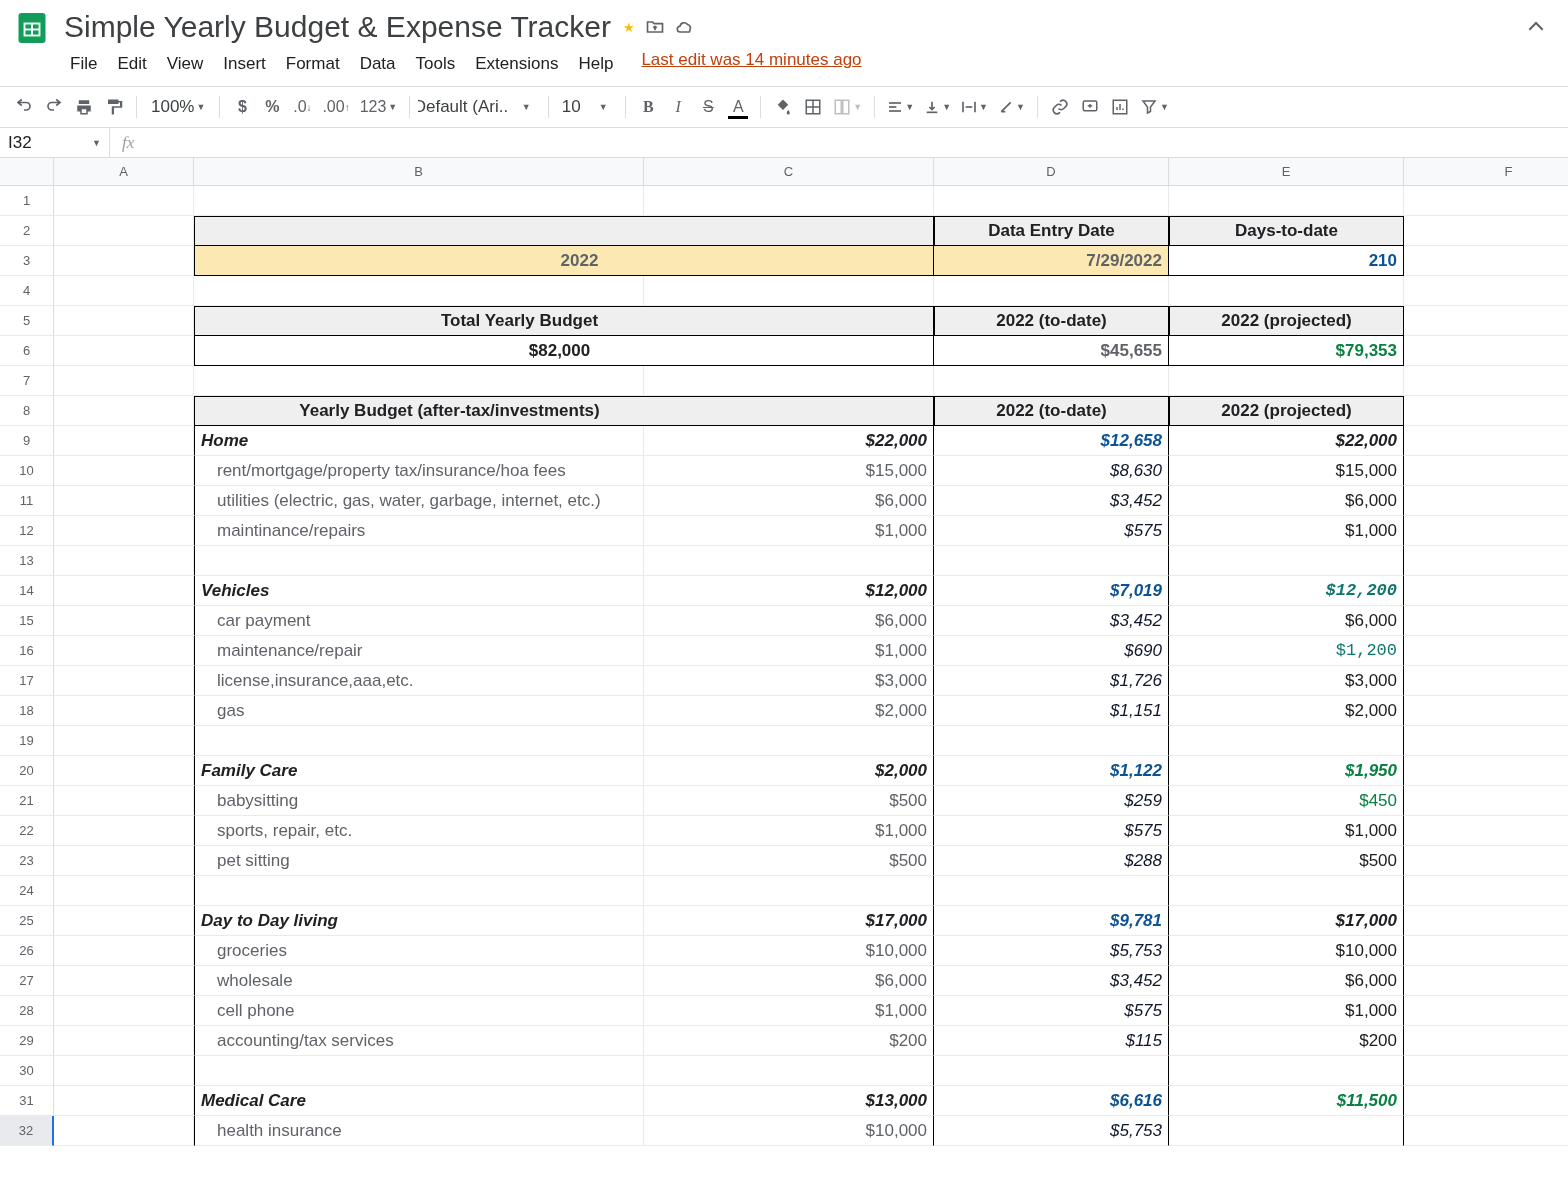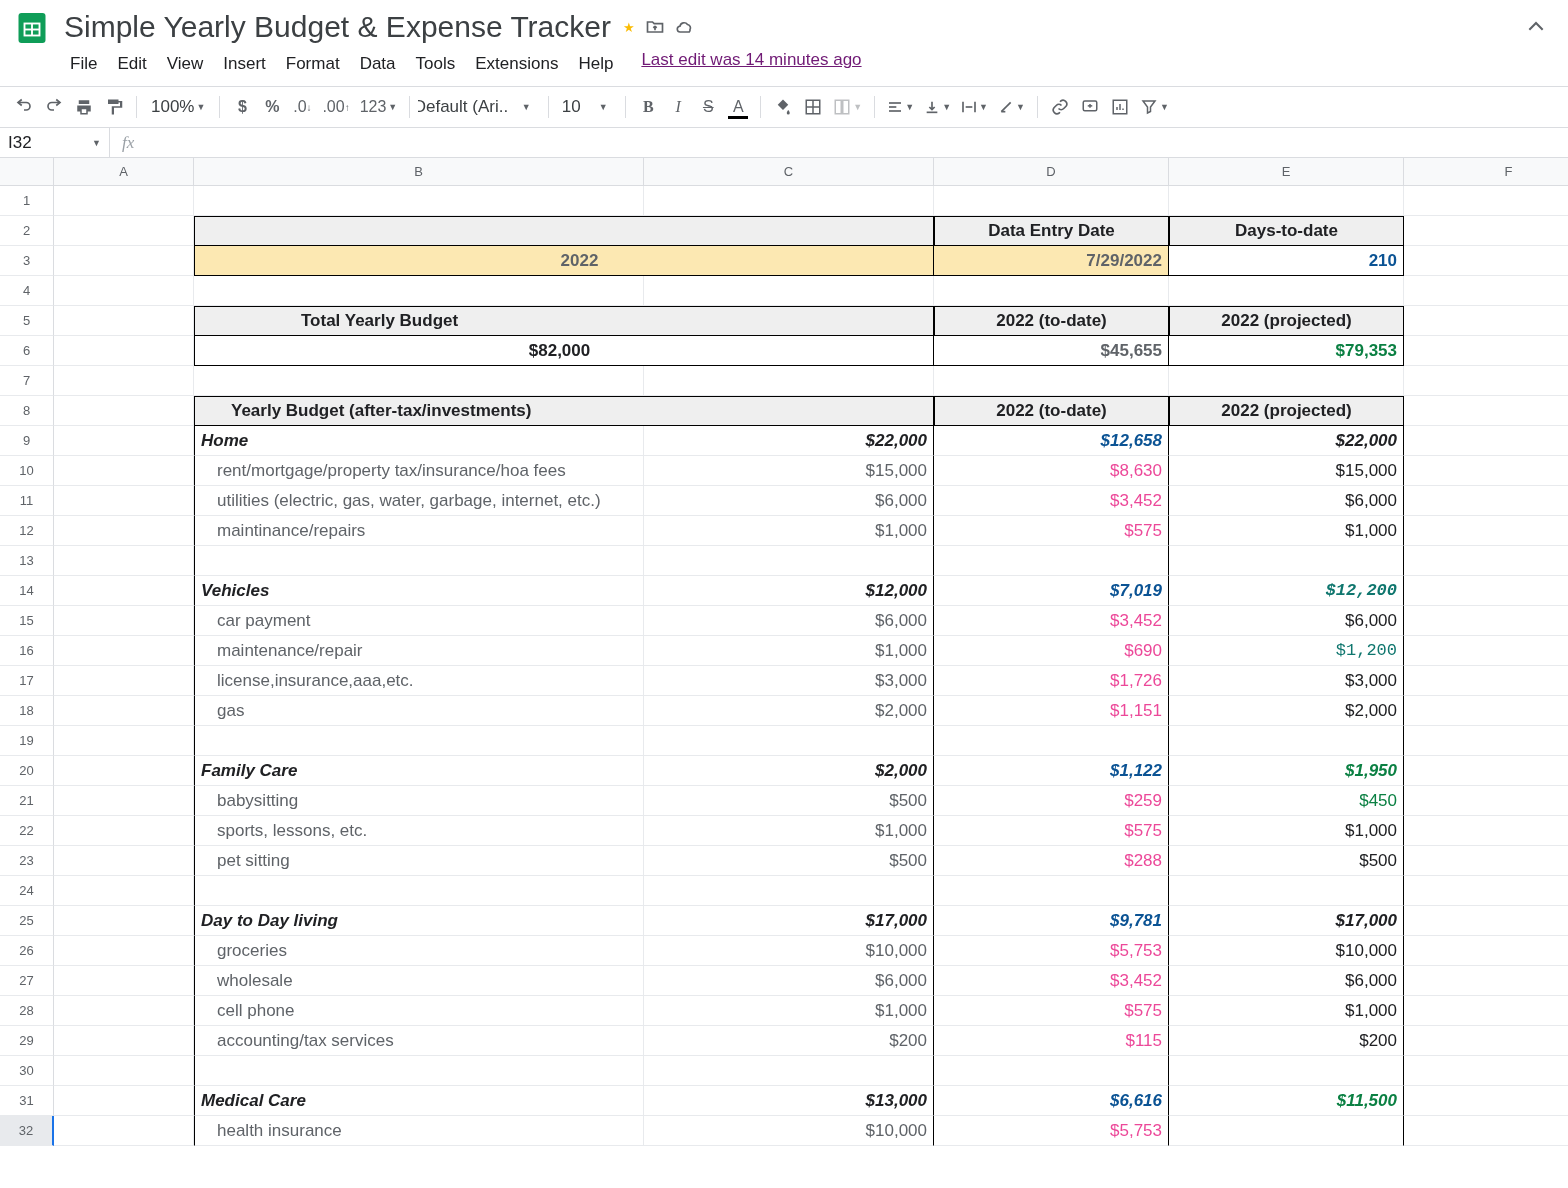--- a/index.html
+++ b/index.html
@@ -18,21 +18,21 @@
     display:flex; align-items:center; justify-content:center; flex-shrink:0;
   }
   .logo svg { width: 36px; height: 36px; }
   .title-area { flex: 1; }
   .title-row { display:flex; align-items:center; gap: 10px; }
   .doc-title { font-size: 30px; color:#3c4043; padding: 2px; }
   .title-icon { color:#5f6368; display:inline-flex; align-items:center; }
   .star { color:#fbbc04; }
   .menu-row { display:flex; gap: 4px; padding-top: 4px; align-items:flex-start; }
   .menu-item { font-size: 17px; color:#202124; padding: 4px 8px; cursor:pointer; border-radius:4px; }
-  .last-edit { font-size: 17px; color:#701a75; text-decoration:underline; margin-left: 16px; cursor:pointer;}
+  .last-edit { font-size: 17px; color:#c2410c; text-decoration:underline; margin-left: 16px; cursor:pointer;}
   .collapse-btn { padding:10px; color:#5f6368; cursor:pointer; }
   .hr { height:1px; background:#dadce0; margin-top:8px; }
   
   .toolbar { display:flex; align-items:center; gap:2px; padding:6px 10px; border-bottom:1px solid #dadce0; }
   .tbtn { min-width:28px; height:28px; display:inline-flex; align-items:center; justify-content:center; color:#5f6368; border-radius:4px; cursor:pointer; padding:0 4px; font-size:16px; }
   .tsep { width:1px; height:22px; background:#dadce0; margin:0 6px; }
   .zoom-box { font-size:17px; color:#3c4043; padding:0 6px; display:flex; align-items:center; }
   .font-box { font-size:17px; color:#3c4043; width:90px; overflow:hidden; white-space:nowrap; text-overflow:ellipsis; }
   .size-box { font-size:17px; color:#3c4043; width:28px; text-align:center; }
   .color-bar { position:relative; }
@@ -57,33 +57,33 @@
   .cell { border-right:1px solid #e8eaed; border-bottom:1px solid #e8eaed; padding:0 6px; display:flex; align-items:center; font-size:17px; overflow:hidden; white-space:nowrap; }
   
   .cA { width:140px; }
   .cB { width:450px; }
   .cC { width:290px; }
   .cD { width:235px; }
   .cE { width:235px; }
   .cF { width:210px; }
   
   .hdr-gray { background:#efefef; font-weight:bold; justify-content:center; border:1px solid #000 !important; }
-  .hdr-gray-l { background:#efefef; font-weight:bold; justify-content:flex-start; border-top:1px solid #000 !important; border-left:1px solid #000 !important; border-bottom:1px solid #000 !important;}
+  .hdr-gray-l { background:#efefef; font-weight:bold; justify-content:center; border-top:1px solid #000 !important; border-left:1px solid #000 !important; border-bottom:1px solid #000 !important;}
   .hdr-gray-r { background:#efefef; font-weight:bold; justify-content:center; border-top:1px solid #000 !important; border-right:1px solid #000 !important; border-bottom:1px solid #000 !important;}
   .box-b { border-bottom:1px solid #000 !important; }
   .box-l { border-left:1px solid #000 !important; }
   .box-r { border-right:1px solid #000 !important; }
   .peach { background:#fce8b2; color:#5f6368; font-weight:bold; justify-content:center;padding-left:36px;}
   .peach-r { background:#fce8b2; color:#5f6368; font-weight:bold; justify-content:flex-end;}
   .center { justify-content:center; }
   .right { justify-content:flex-end; }
   .bold { font-weight:bold; }
   .italic { font-style:italic; }
   .gray-t { color:#5f6368; }
-  .blue-t { color:#ec4899; }
+  .blue-t { color:#0f172a;font-style:italic; }
   .dblue-t { color:#0b5394; }
   .green-t { color:#0b8043; }
   .red-t { color:#0f766e;font-family:Liberation Mono, monospace; }
   .indent { padding-left: 22px; }
 </style>
 </head>
 <body>
 
 <div class="app-header">
   <div class="logo">
@@ -486,21 +486,21 @@
         <div class="row">
           <div class="cell cA"></div>
           <div class="cell cB gray-t indent box-l">babysitting</div>
           <div class="cell cC right gray-t box-r">$500</div>
           <div class="cell cD right blue-t box-r">$259</div>
           <div class="cell cE right box-r green-t">$450</div>
           <div class="cell cF"></div>
         </div>
         <div class="row">
           <div class="cell cA"></div>
-          <div class="cell cB gray-t indent box-l">sports, lessons, etc.</div>
+          <div class="cell cB gray-t indent box-l">sports, repair, etc.</div>
           <div class="cell cC right gray-t box-r">$1,000</div>
           <div class="cell cD right blue-t box-r">$575</div>
           <div class="cell cE right box-r ">$1,000</div>
           <div class="cell cF"></div>
         </div>
         <div class="row">
           <div class="cell cA"></div>
           <div class="cell cB gray-t indent box-l">pet sitting</div>
           <div class="cell cC right gray-t box-r">$500</div>
           <div class="cell cD right blue-t box-r">$288</div>

